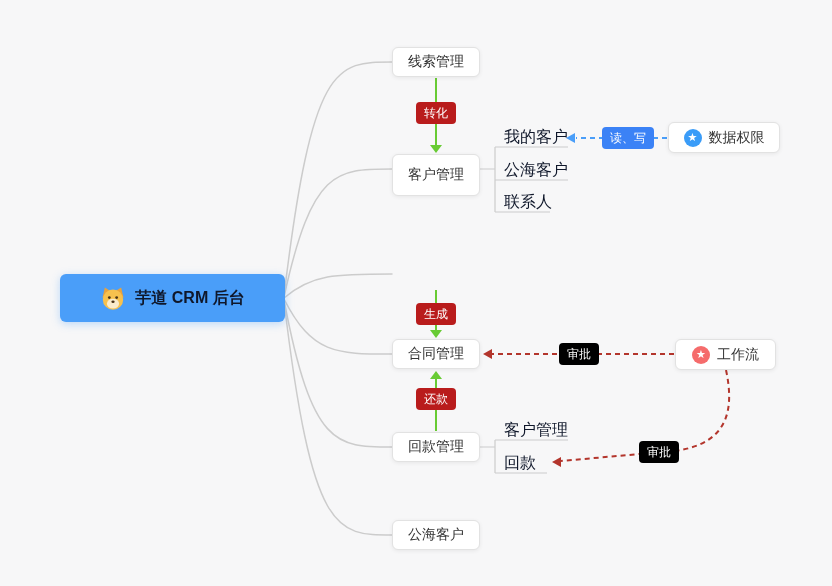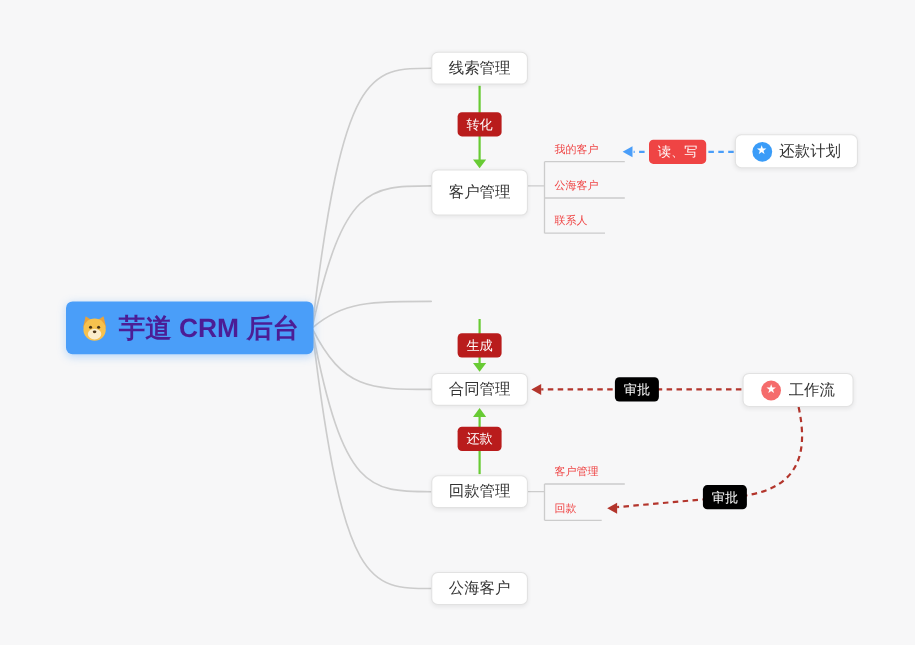--- a/index.html
+++ b/index.html
@@ -19,33 +19,33 @@
   .side-node {
     position:absolute; background:#ffffff; border:1px solid #e2e2e2; border-radius:6px;
     box-shadow:0 1px 4px rgba(0,0,0,.07);
     display:flex; align-items:center; justify-content:center; gap:7px;
     font-size:14px; color:#333333; white-space:nowrap;
   }
   .root-node {
     position:absolute; left:60px; top:274px; width:225px; height:48px;
     background:#4a9ef9; border-radius:6px;
     display:flex; align-items:center; justify-content:center; gap:9px;
-    color:#4c1d95; font-size:24px; font-weight:bold; white-space:nowrap;
+    color:#0f172a; font-size:16px; font-weight:bold; white-space:nowrap;
     box-shadow:0 2px 8px rgba(74,158,249,.35);
   }
   .sub-label {
     position:absolute; height:20px; line-height:20px;
-    font-size:10px; color:#ef4444; white-space:nowrap;
+    font-size:16px; color:#0f172a; white-space:nowrap;
   }
   .badge {
     position:absolute; height:22px; line-height:22px; padding:0 8px;
     border-radius:4px; color:#ffffff; font-size:12px; text-align:center; white-space:nowrap;
   }
   .badge.green { background:#b91c1c; }
-  .badge.blue  { background:#ef4444; }
+  .badge.blue  { background:#3b82f6;margin-left:12px; }
   .badge.red   { background:#000000; }
   .star-circle {
     width:18px; height:18px; border-radius:50%;
     display:flex; align-items:center; justify-content:center;
     color:#ffffff; font-size:11px; line-height:1; flex:0 0 auto;
   }
   .star-circle.blue { background:#3a9cf8; }
   .star-circle.pink { background:#f56c6c; }
 </style>
 </head>
@@ -129,20 +129,20 @@
 
   <div class="badge green" style="left:416px;top:102px">转化</div>
   <div class="badge green" style="left:416px;top:303px">生成</div>
   <div class="badge green" style="left:416px;top:388px">还款</div>
   <div class="badge blue" style="left:590px;top:127px">读、写</div>
   <div class="badge red" style="left:559px;top:343px">审批</div>
   <div class="badge red" style="left:639px;top:441px">审批</div>
 
   <div class="side-node" style="left:668px;top:122px;width:112px;height:31px">
     <span class="star-circle blue">★</span>
-    <span>还款计划</span>
+    <span>数据权限</span>
   </div>
   <div class="side-node" style="left:675px;top:339px;width:101px;height:31px">
     <span class="star-circle pink">★</span>
     <span>工作流</span>
   </div>
 
 </div>
 
 </body></html>

